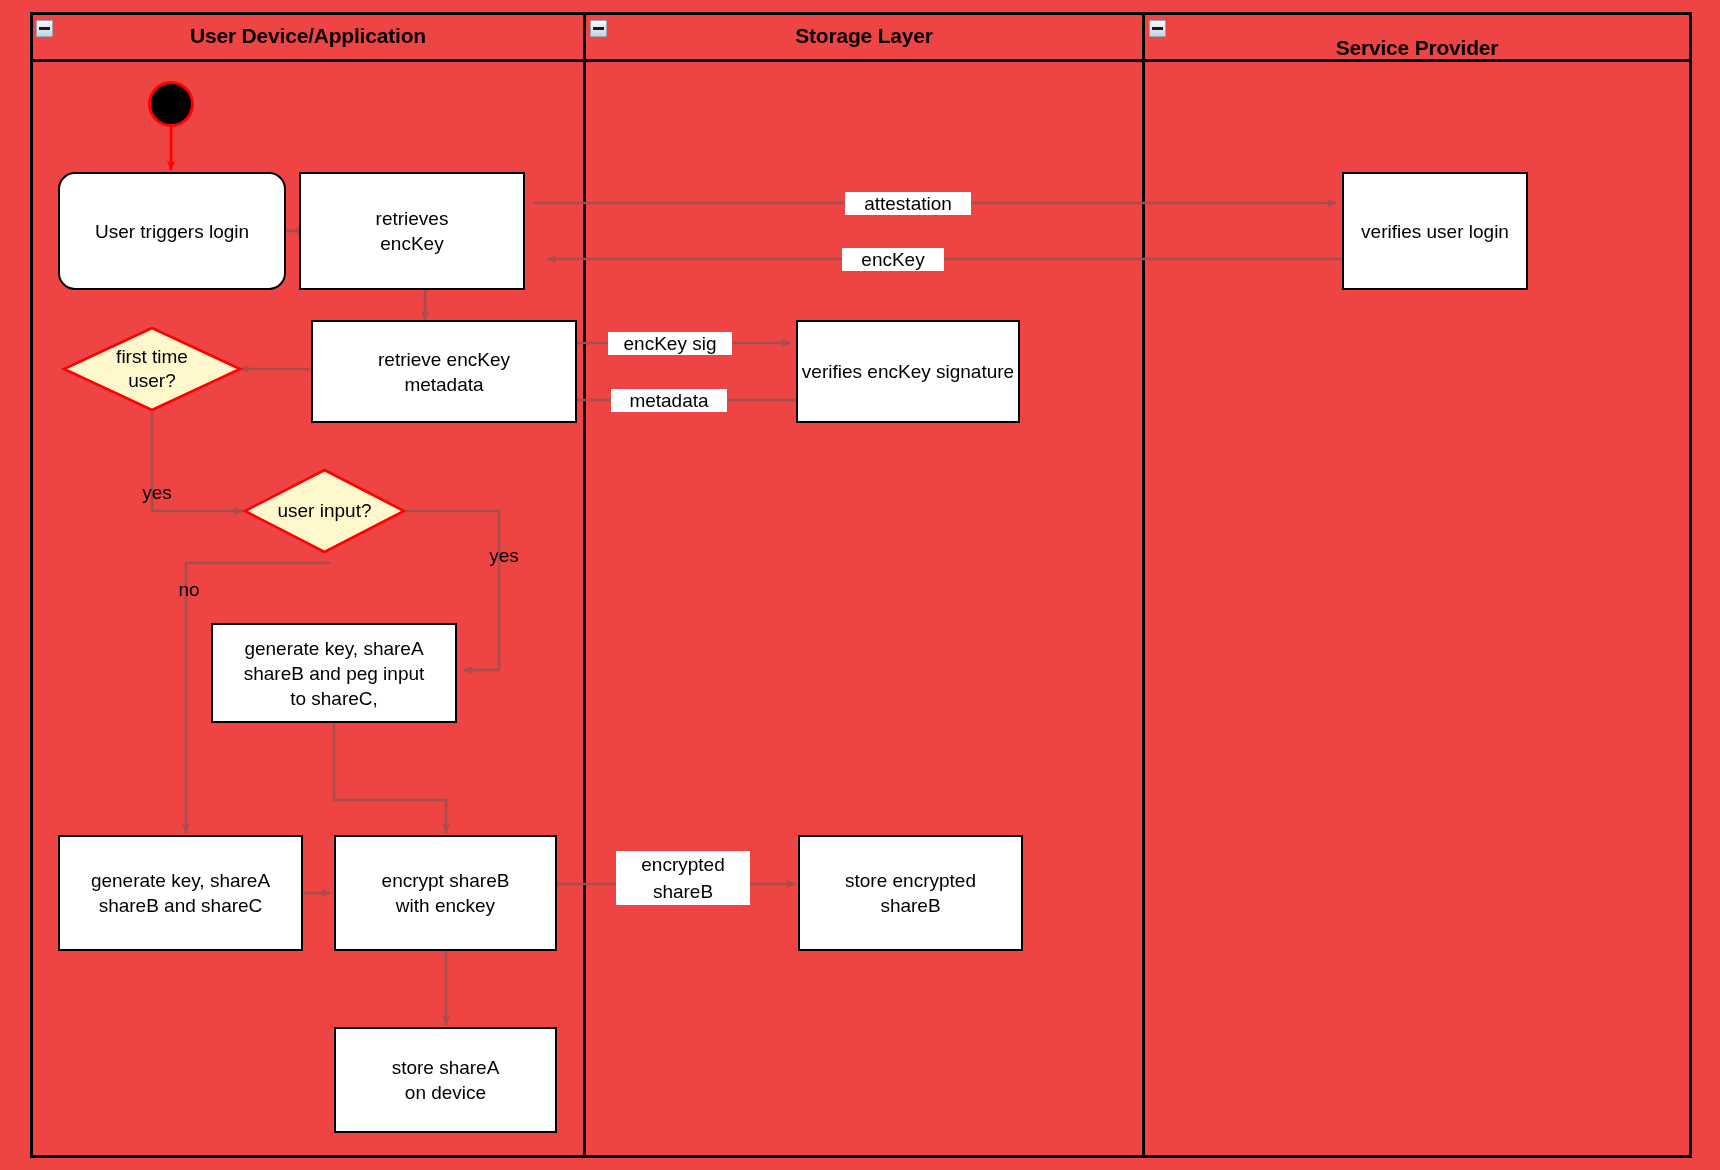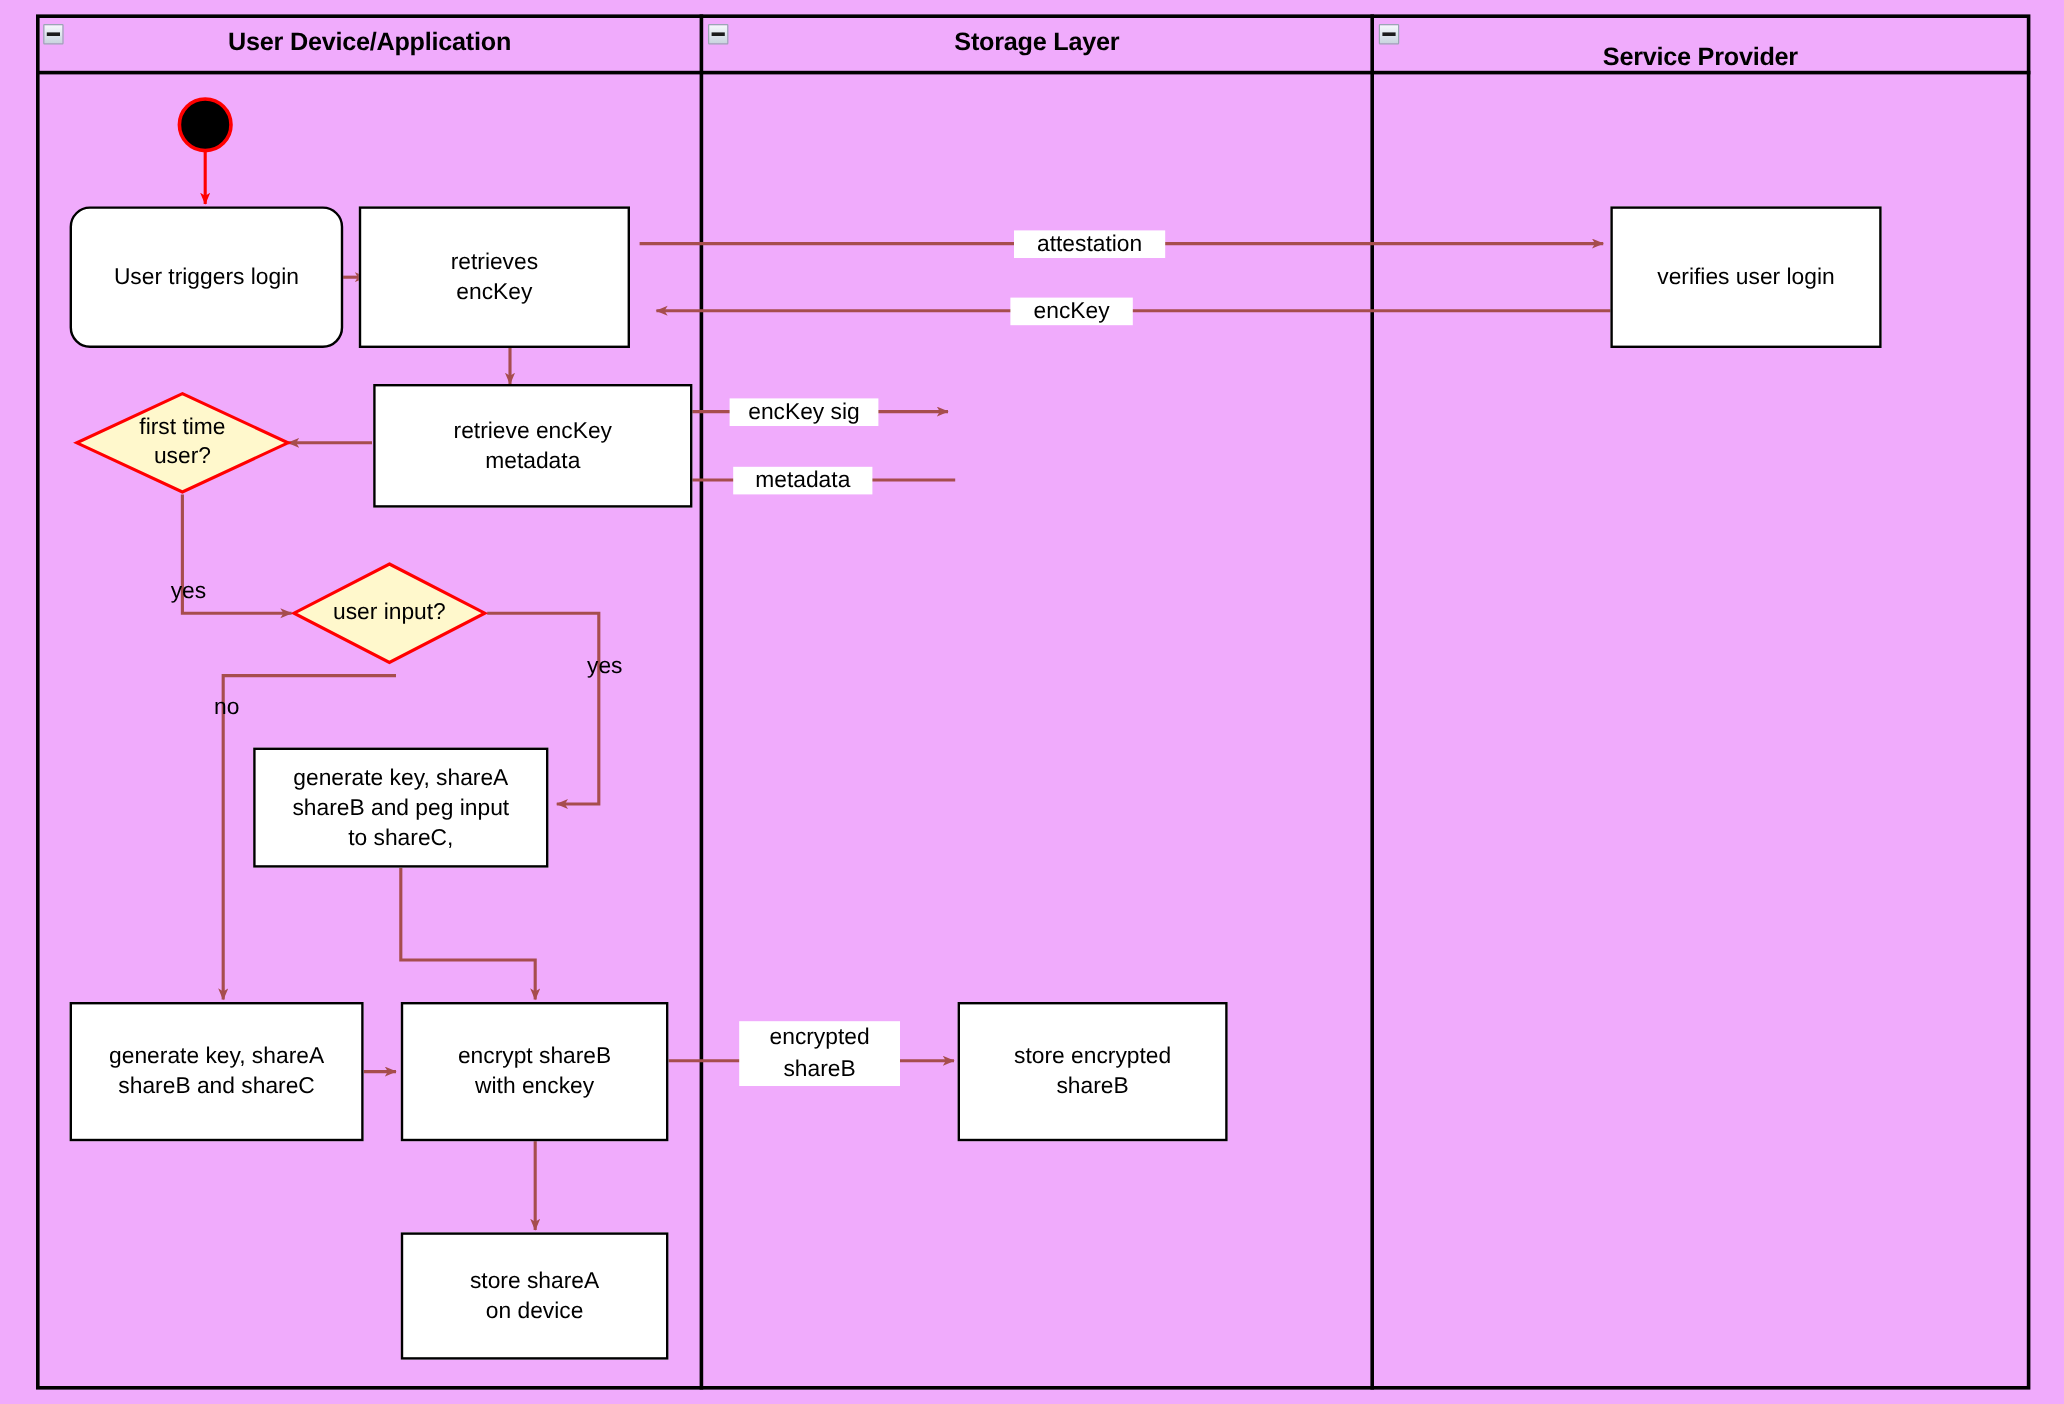--- a/index.html
+++ b/index.html
@@ -7,21 +7,21 @@
     padding: 0;
     background: #ffffff;
   }
   body {
     font-family: "Liberation Sans", sans-serif;
   }
   #canvas {
     position: relative;
     width: 1720px;
     height: 1170px;
-    background: #f0abfc;
+    background: #ef4444;
     overflow: hidden;
   }
 
   
   .lane-frame {
     position: absolute;
     left: 30px;
     top: 12px;
     width: 1662px;
     height: 1146px;
@@ -207,29 +207,32 @@
 
   <div class="node box" style="left:58px; top:172px; width:228px; height:118px;border-radius:17px;">
     <span class="lbl">User triggers login</span>
   </div>
 
   <div class="node box" style="left:299px; top:172px; width:226px; height:118px;">
     <span class="lbl">retrieves
 encKey</span>
   </div>
 
-  <div class="node box" style="left:1342px; top:172px; width:226px; height:118px;">
+  <div class="node box" style="left:1342px; top:172px; width:186px; height:118px;">
     <span class="lbl">verifies user login</span>
   </div>
 
   <div class="node box" style="left:311px; top:320px; width:266px; height:103px;">
     <span class="lbl">retrieve encKey
 metadata</span>
   </div>
 
+  <div class="node box" style="left:796px; top:320px; width:224px; height:103px;">
+    <span class="lbl" style="white-space:nowrap;">verifies encKey signature</span>
+  </div>
 
   <div class="diamond-wrap" style="left:62px; top:326px; width:180px; height:86px;">
     <svg width="180" height="86" viewBox="0 0 180 86" xmlns="http://www.w3.org/2000/svg">
       <polygon points="90,2 178,43 90,84 2,43" fill="#fff8cc" stroke="#ff0000" stroke-width="2.6"></polygon>
     </svg>
     <div class="diamond-label">first time
 user?</div>
   </div>
 
   <div class="diamond-wrap" style="left:243px; top:468px; width:163px; height:86px;">

